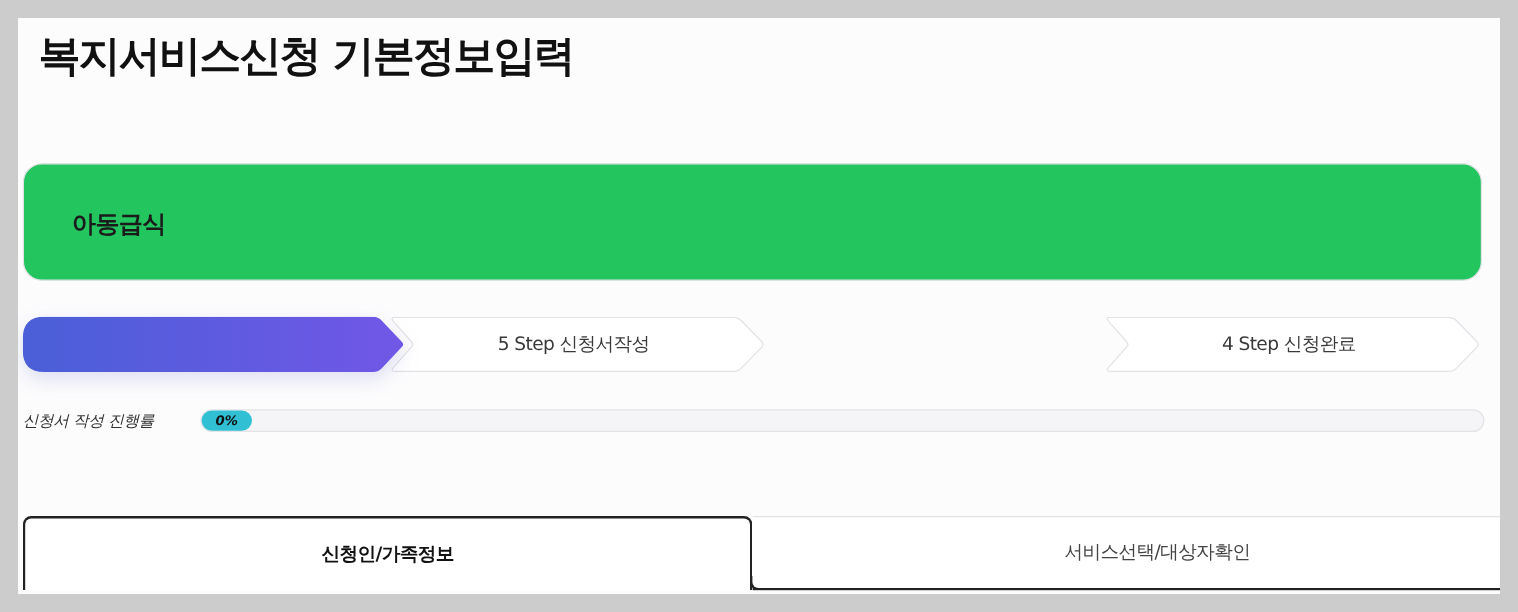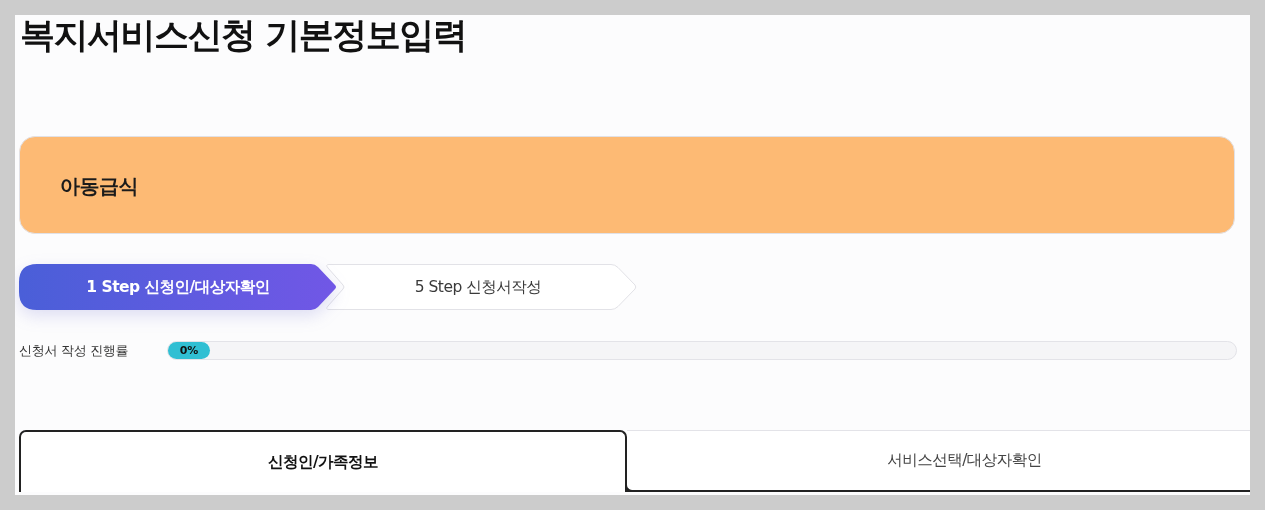--- a/index.html
+++ b/index.html
@@ -5,42 +5,42 @@
   html, body { margin:0; padding:0; }
   body {
     width:1265px; height:510px; background:#cccccc; position:relative; overflow:hidden;
     font-family: "DejaVu Sans", "Liberation Sans", sans-serif;
   }
   .page {
     position:absolute; left:15px; top:15px; width:1235px; height:480px;
     background:#fcfcfd; overflow:hidden;
   }
   .title {
-    position:absolute; left:5px; top:-2px; margin:0;
+    position:absolute; left:5px; top:-2px; margin:12px;
     font-size:35px; font-weight:bold; color:#111; letter-spacing:-1.5px;
     line-height:44px;
   }
   .card {
     position:absolute; left:4px; top:121px; width:1214px; height:96px;
-    border:1px solid #e1e1e6; border-radius:16px; background:#fdba74;
+    border:1px solid #e1e1e6; border-radius:16px; background:#22c55e;
   }
   .card-label {
     position:absolute; left:40px; top:36px; font-size:20px; font-weight:bold; color:#1b1b1b;
     letter-spacing:-0.5px;
   }
   .steps { position:absolute; left:4px; top:249px; width:1220px; height:46px; }
   .step {
     position:absolute; top:0; height:46px; display:flex; align-items:center; justify-content:center;
     font-size:15.5px; color:#3a3a3a; letter-spacing:-0.5px; cursor:pointer;
   }
   .step svg { position:absolute; left:0; top:0; }
   .step span { position:relative; z-index:2; }
   .step.active span { color:#fff; font-weight:bold; }
   .step.active { filter: drop-shadow(0 6px 8px rgba(90,90,200,0.18)); }
-  .progress-row { position:absolute; left:4px; top:326px; width:1218px; height:20px; }
+  .progress-row { position:absolute; left:4px; top:326px; width:1218px; height:20px;font-style:italic; }
   .progress-label { position:absolute; left:0; top:1px; font-size:13px; color:#333; letter-spacing:-0.3px; }
   .progress-track {
     position:absolute; left:148px; top:0; width:1068px; height:17px;
     border:1px solid #e3e3e8; border-radius:10px; background:#f5f5f7;
   }
   .progress-fill {
     position:absolute; left:0; top:0; width:42px; height:17px; border-radius:10px;
     background:#30bfd3; display:flex; align-items:center; justify-content:center;
     font-size:11px; font-weight:bold; color:#111;
   }
@@ -76,27 +76,32 @@
     <div class="step active" style="left:0;width:318px;z-index:4;">
       <svg width="318" height="46" viewBox="0 0 318 46">
         <defs>
           <linearGradient id="g1" x1="0" y1="0" x2="1" y2="0">
             <stop offset="0" stop-color="#4a5fd8"></stop>
             <stop offset="1" stop-color="#7157e6"></stop>
           </linearGradient>
         </defs>
         <path d="M18,0 L292,0 Q296,0 299,3 L316,21 Q318,23 316,25 L299,43 Q296,46 292,46 L18,46 Q0,46 0,28 L0,18 Q0,0 18,0 Z" fill="url(#g1)"></path>
       </svg>
-      <span>1 Step 신청인/대상자확인</span>
     </div>
     <div class="step" style="left:300px;width:318px;z-index:3;">
       <svg width="318" height="46" viewBox="0 0 318 46">
         <path d="M10,0.5 L292,0.5 Q296,0.5 299,3.5 L316,21 Q317.5,23 316,25 L299,42.5 Q296,45.5 292,45.5 L10,45.5 Q6,45.5 9,42 L24,25 Q26,23 24,21 L9,4 Q6,0.5 10,0.5 Z" fill="#fff" stroke="#e2e2e7"></path>
       </svg>
       <span>5 Step 신청서작성</span>
+    </div>
+    <div class="step" style="left:896px;width:318px;z-index:1;">
+      <svg width="318" height="46" viewBox="0 0 318 46">
+        <path d="M10,0.5 L292,0.5 Q296,0.5 299,3.5 L316,21 Q317.5,23 316,25 L299,42.5 Q296,45.5 292,45.5 L10,45.5 Q6,45.5 9,42 L24,25 Q26,23 24,21 L9,4 Q6,0.5 10,0.5 Z" fill="#fff" stroke="#e2e2e7"></path>
+      </svg>
+      <span>4 Step 신청완료</span>
     </div>
   </div>
 
   <div class="progress-row">
     <div class="progress-label">신청서 작성 진행률</div>
     <div class="progress-track">
       <div class="progress-fill">
         <span>0%</span>
       </div>
     </div>

